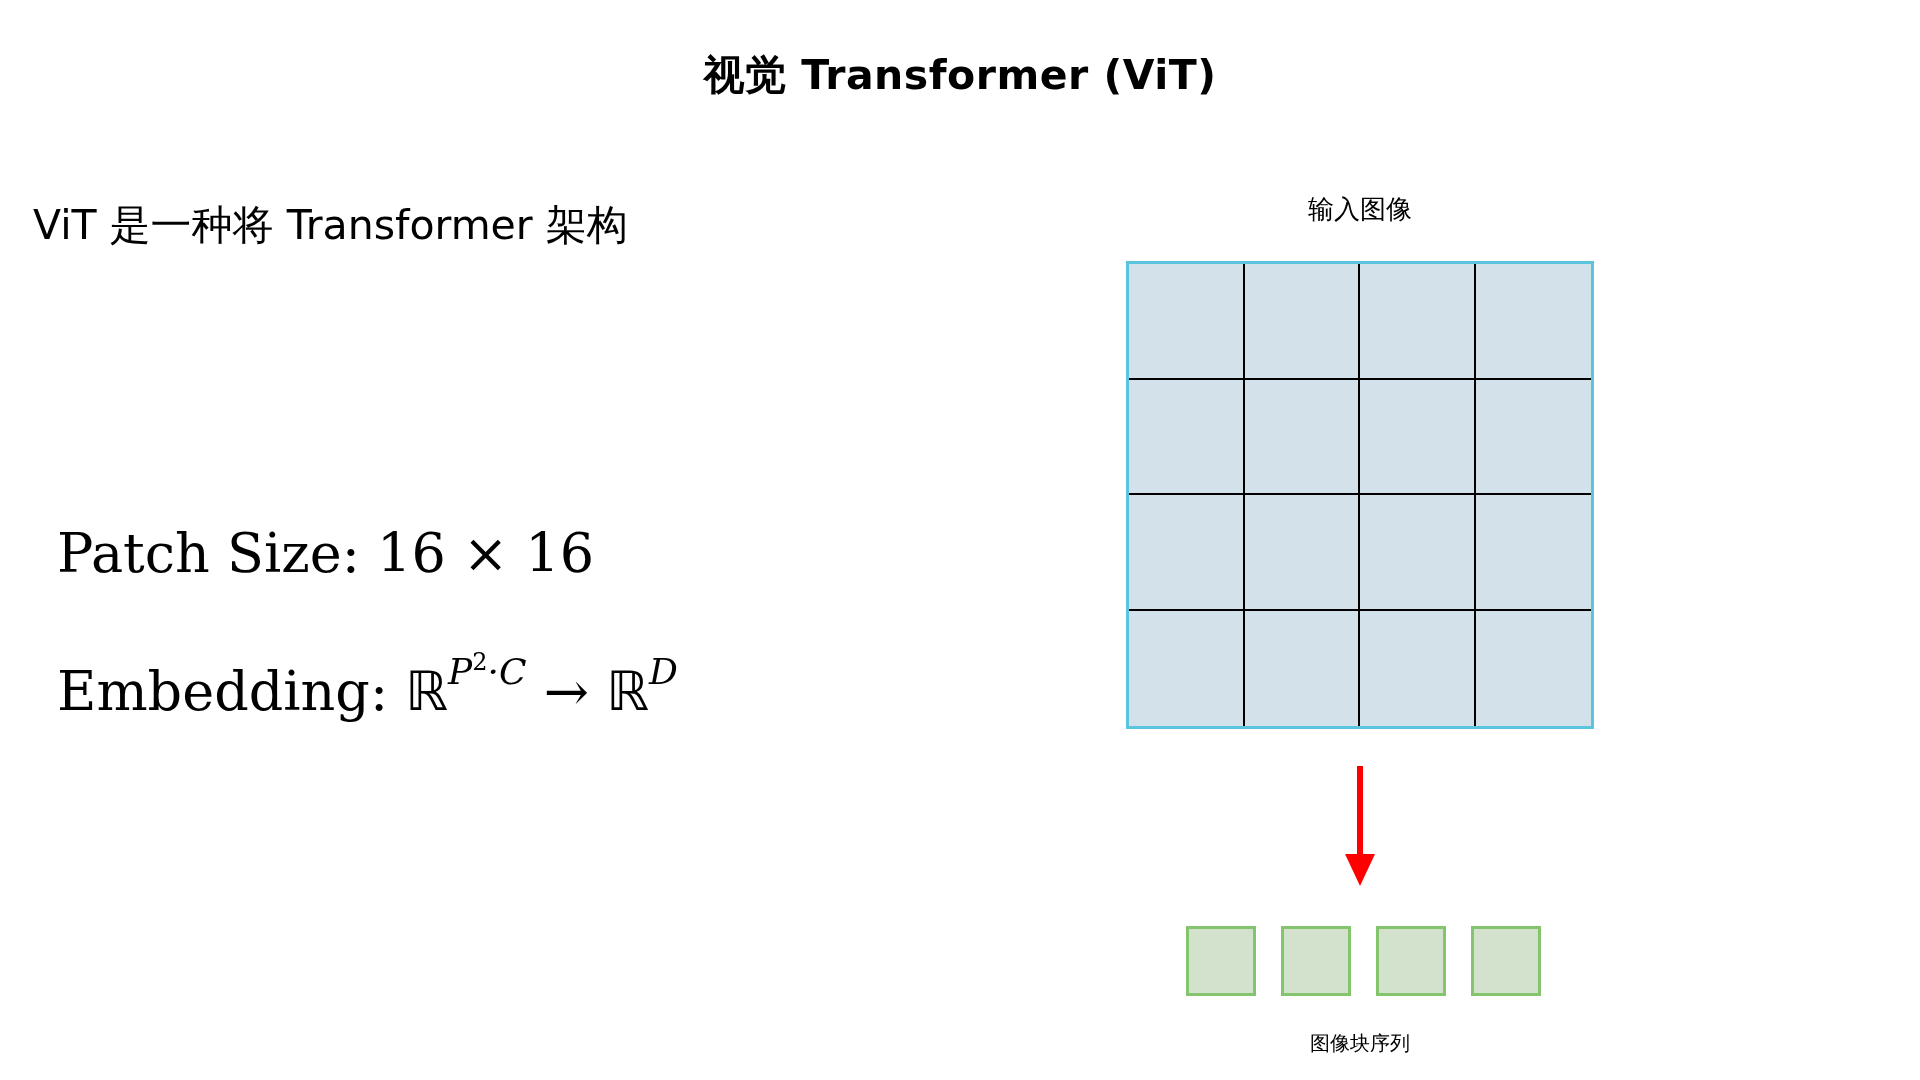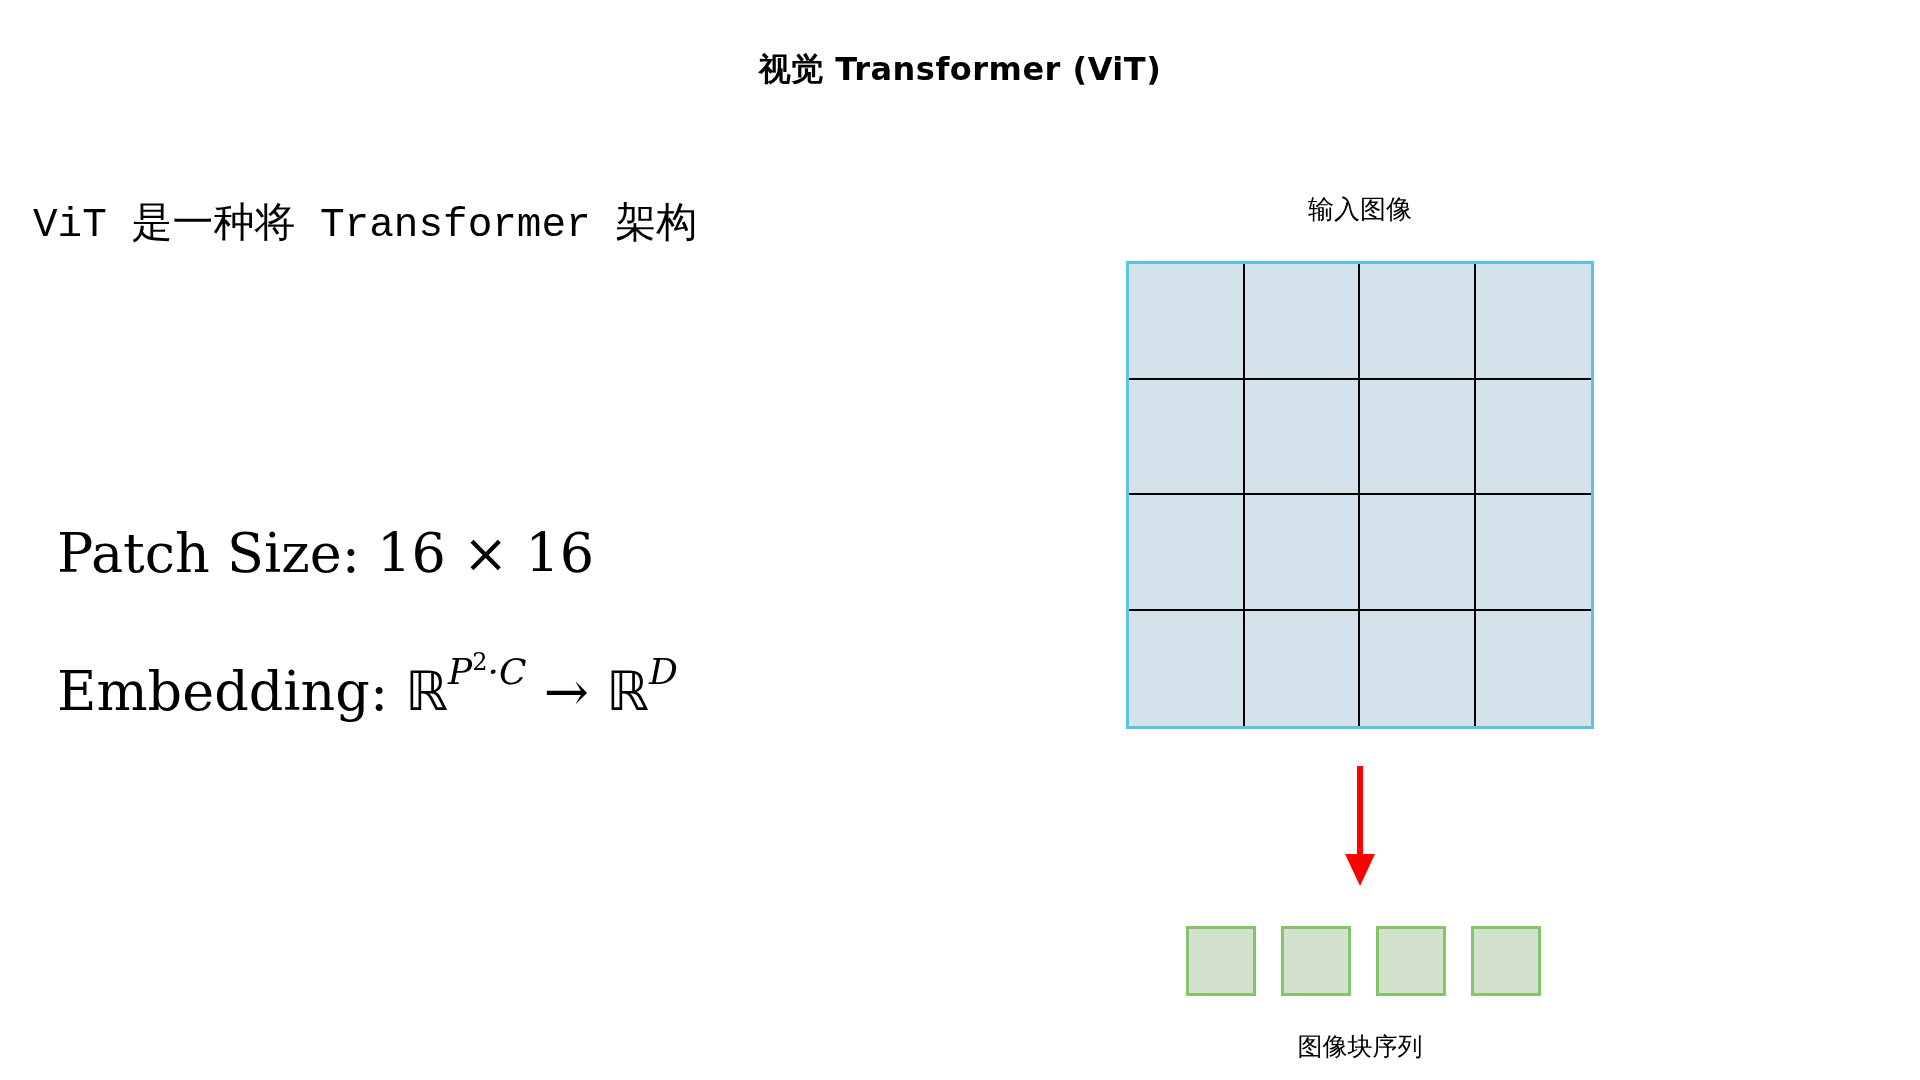--- a/index.html
+++ b/index.html
@@ -2,27 +2,27 @@
 <html><head>
   <meta charset="utf-8">
   <style>
     html, body { margin: 0; padding: 0; }
     body {
       width: 1920px; height: 1080px; background: #ffffff; position: relative; overflow: hidden;
       font-family: "DejaVu Sans", "Liberation Sans", sans-serif; color: #000;
     }
     .title {
       position: absolute; left: 0; top: 48px; width: 1920px; text-align: center;
-      font-size: 32px; font-weight: bold; letter-spacing: 0.5px;
+      font-size: 41px; font-weight: bold; letter-spacing: 0.5px;
     }
     .desc {
       position: absolute; left: 33px; top: 188px; width: 700px;
       font-size: 41px; line-height: 74px;
     }
-    .desc .line { display: block; white-space: nowrap; font-family: Liberation Mono, monospace; }
+    .desc .line { display: block; white-space: nowrap; }
     .formula {
       position: absolute; left: 33px;
       font-family: "DejaVu Serif", "Liberation Serif", serif; font-size: 54px; white-space: nowrap; margin-left: 24px;
     }
     .f1 { top: 522px; }
     .f2 { top: 648px; }
     .f2 .sup { font-size: 36px; font-style: italic; vertical-align: 26px; }
     .f2 .sup2 { font-size: 24px; font-style: normal; vertical-align: 14px; }
     .f2 .bb { font-family: "DejaVu Sans", sans-serif; font-weight: normal; }
     .label-top {
@@ -33,21 +33,21 @@
       border: 3px solid #5bc4df; background: #d3e2ea;
       display: grid; grid-template-columns: repeat(4, 1fr); grid-template-rows: repeat(4, 1fr);
     }
     .cell { box-sizing: border-box; border-right: 2.5px solid #000; border-bottom: 2.5px solid #000; }
     .cell.lastcol { border-right: none; }
     .cell.lastrow { border-bottom: none; }
     .arrow { position: absolute; left: 1343px; top: 766px; width: 34px; height: 124px; }
     .tokens { position: absolute; left: 1186px; top: 926px; display: flex; gap: 25px; }
     .token { width: 64px; height: 64px; border: 3px solid #84c46c; background: #d3e2cd; }
     .label-bottom {
-      position: absolute; left: 1260px; top: 1030px; width: 200px; text-align: center; font-size: 25px;
+      position: absolute; left: 1260px; top: 1030px; width: 200px; text-align: center; font-size: 20px;
     }
   </style>
 </head>
 <body>
 
 <div class="title">视觉 Transformer (ViT)</div>
 
 <div class="desc">
   <span class="line">ViT 是一种将 Transformer 架构</span>
 </div>

